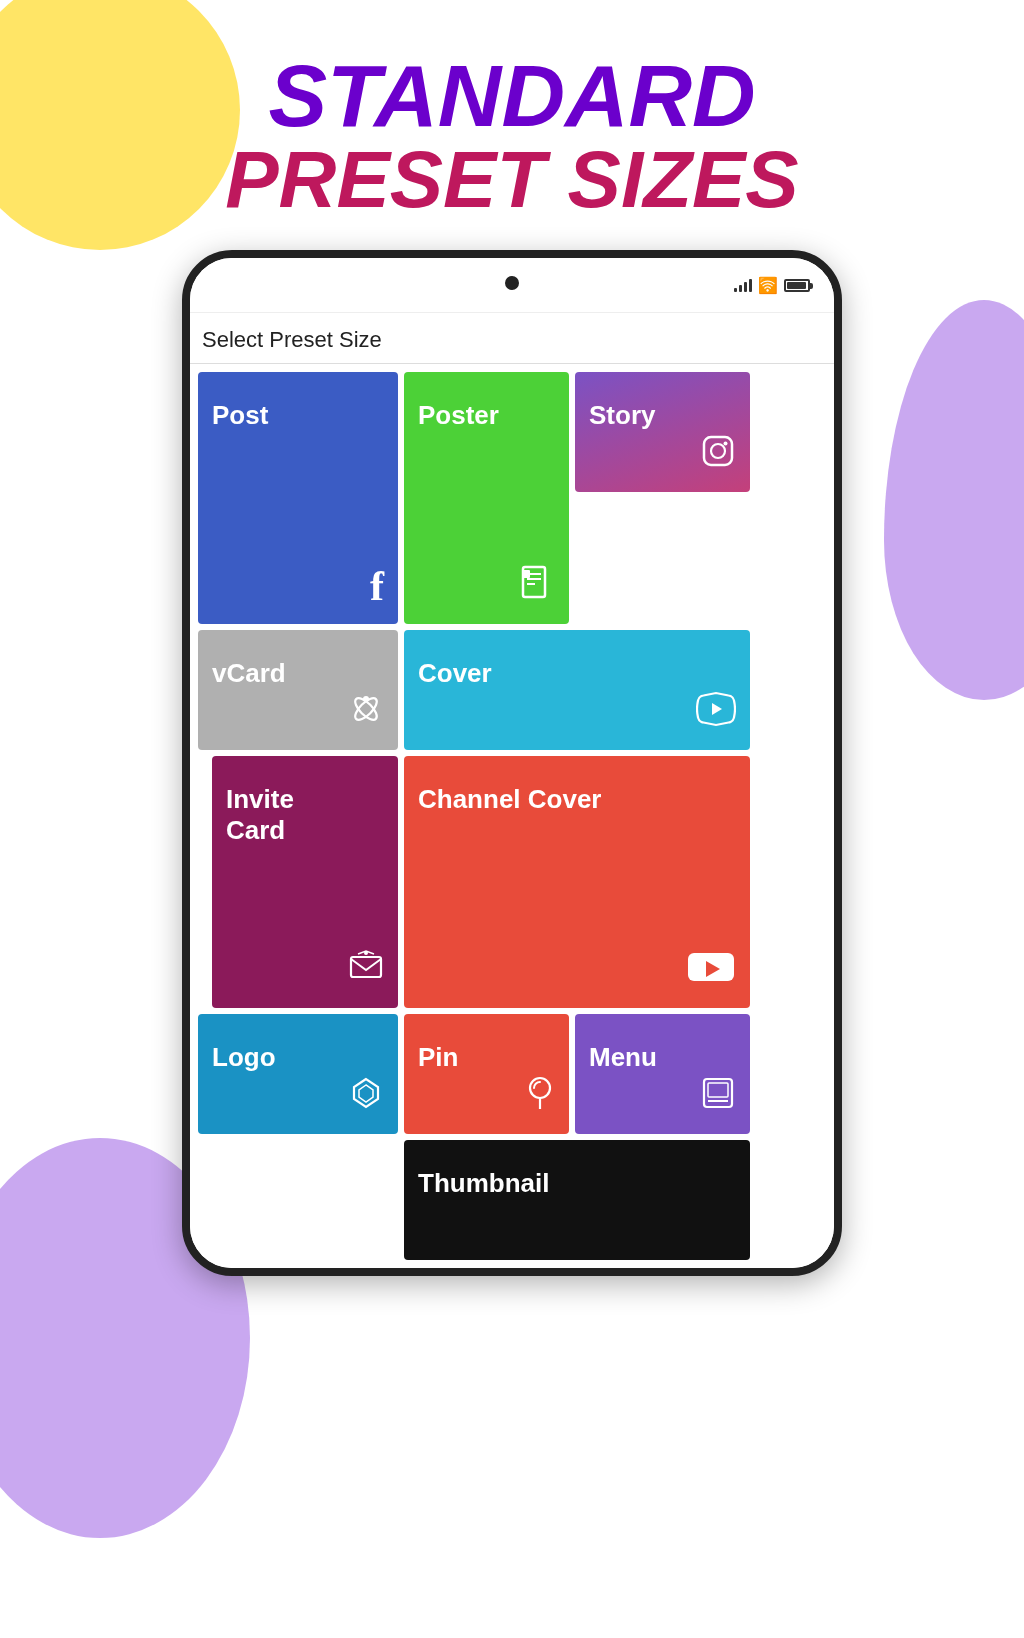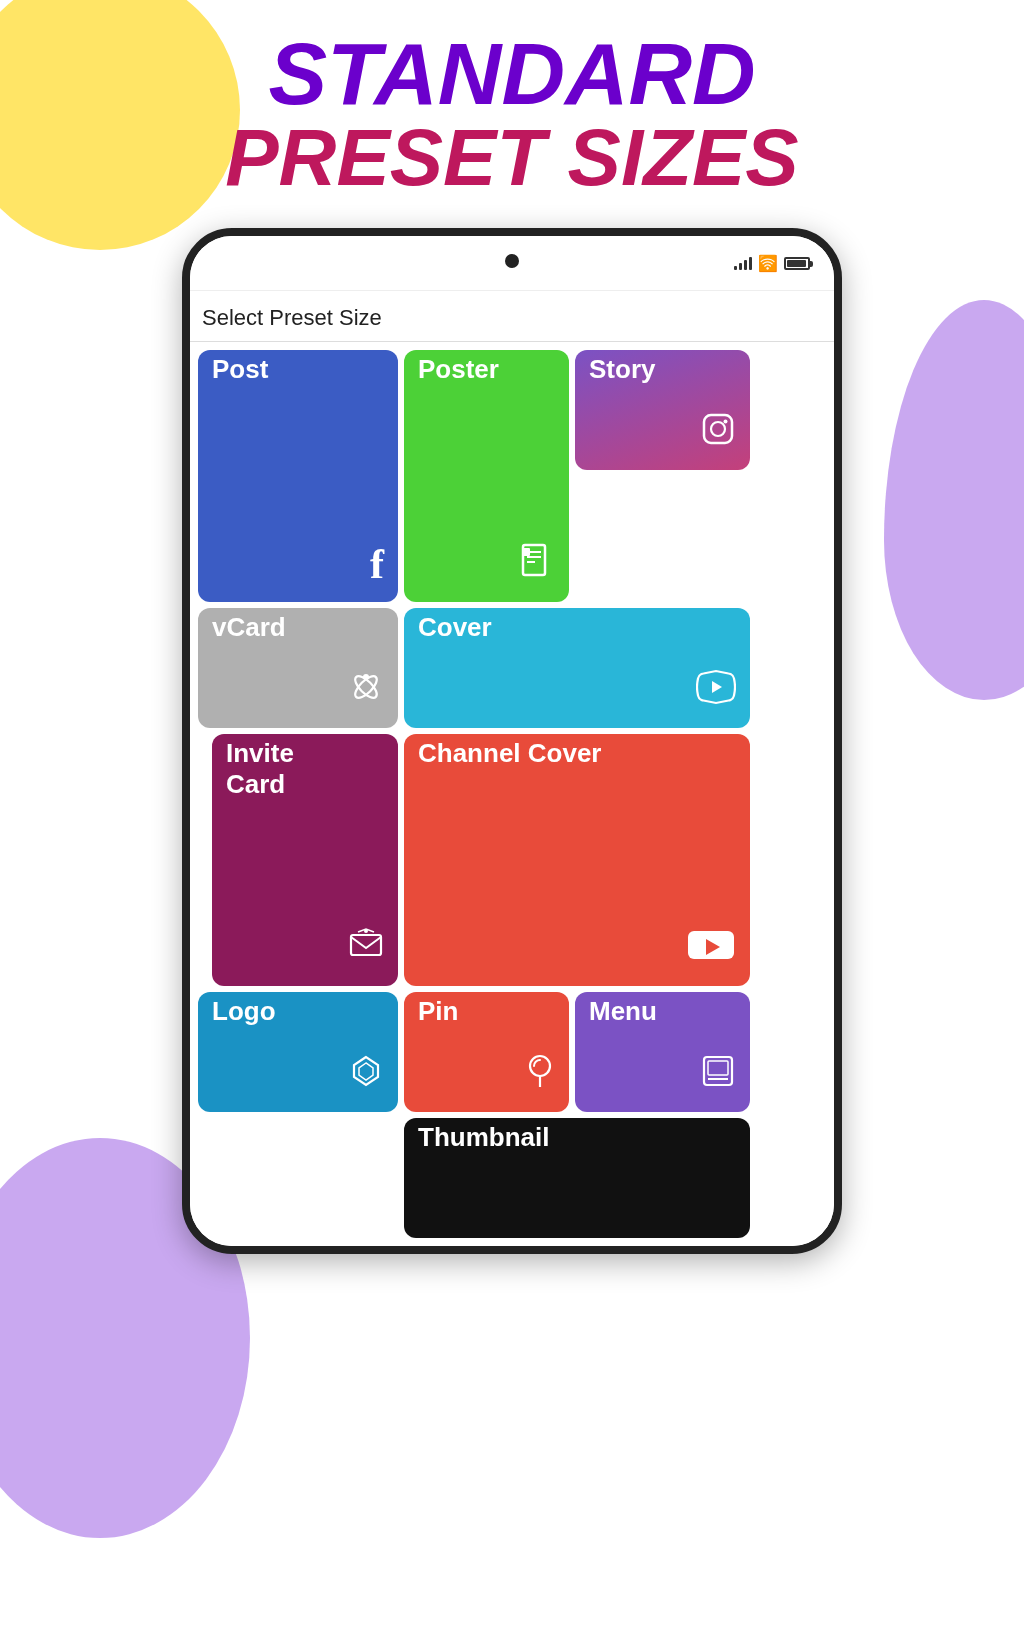--- a/index.html
+++ b/index.html
@@ -52,20 +52,21 @@
       padding-top: 30px;
       padding-bottom: 30px;
     }
     .header-line1 {
       font-size: 88px;
       font-weight: 900;
       color: #6B00CC;
       line-height: 1;
       text-transform: uppercase;
       font-style: italic;
+      margin-top: 22px;
     }
     .header-line2 {
       font-size: 80px;
       font-weight: 900;
       color: #be185d;
       line-height: 1;
       text-transform: uppercase;
       font-style: italic;
     }
 
@@ -164,25 +165,25 @@
     .presets-grid {
       display: grid;
       grid-template-columns: 200px 165px 175px;
       grid-template-rows: auto;
       gap: 6px;
       padding: 8px;
       background: #fff;
     }
 
     .preset-btn {
-      border-radius: 12px;
+      border-radius: 4px;
       display: flex;
       flex-direction: column;
       justify-content: space-between;
-      padding: 4px 14px 14px;
+      padding: 28px 14px 14px;
       color: white;
       font-size: 24px;
       font-weight: 600;
       position: relative;
       cursor: pointer;
       min-height: 120px;
     }
     .preset-btn .btn-label {
       font-size: 26px;
       font-weight: 600;

